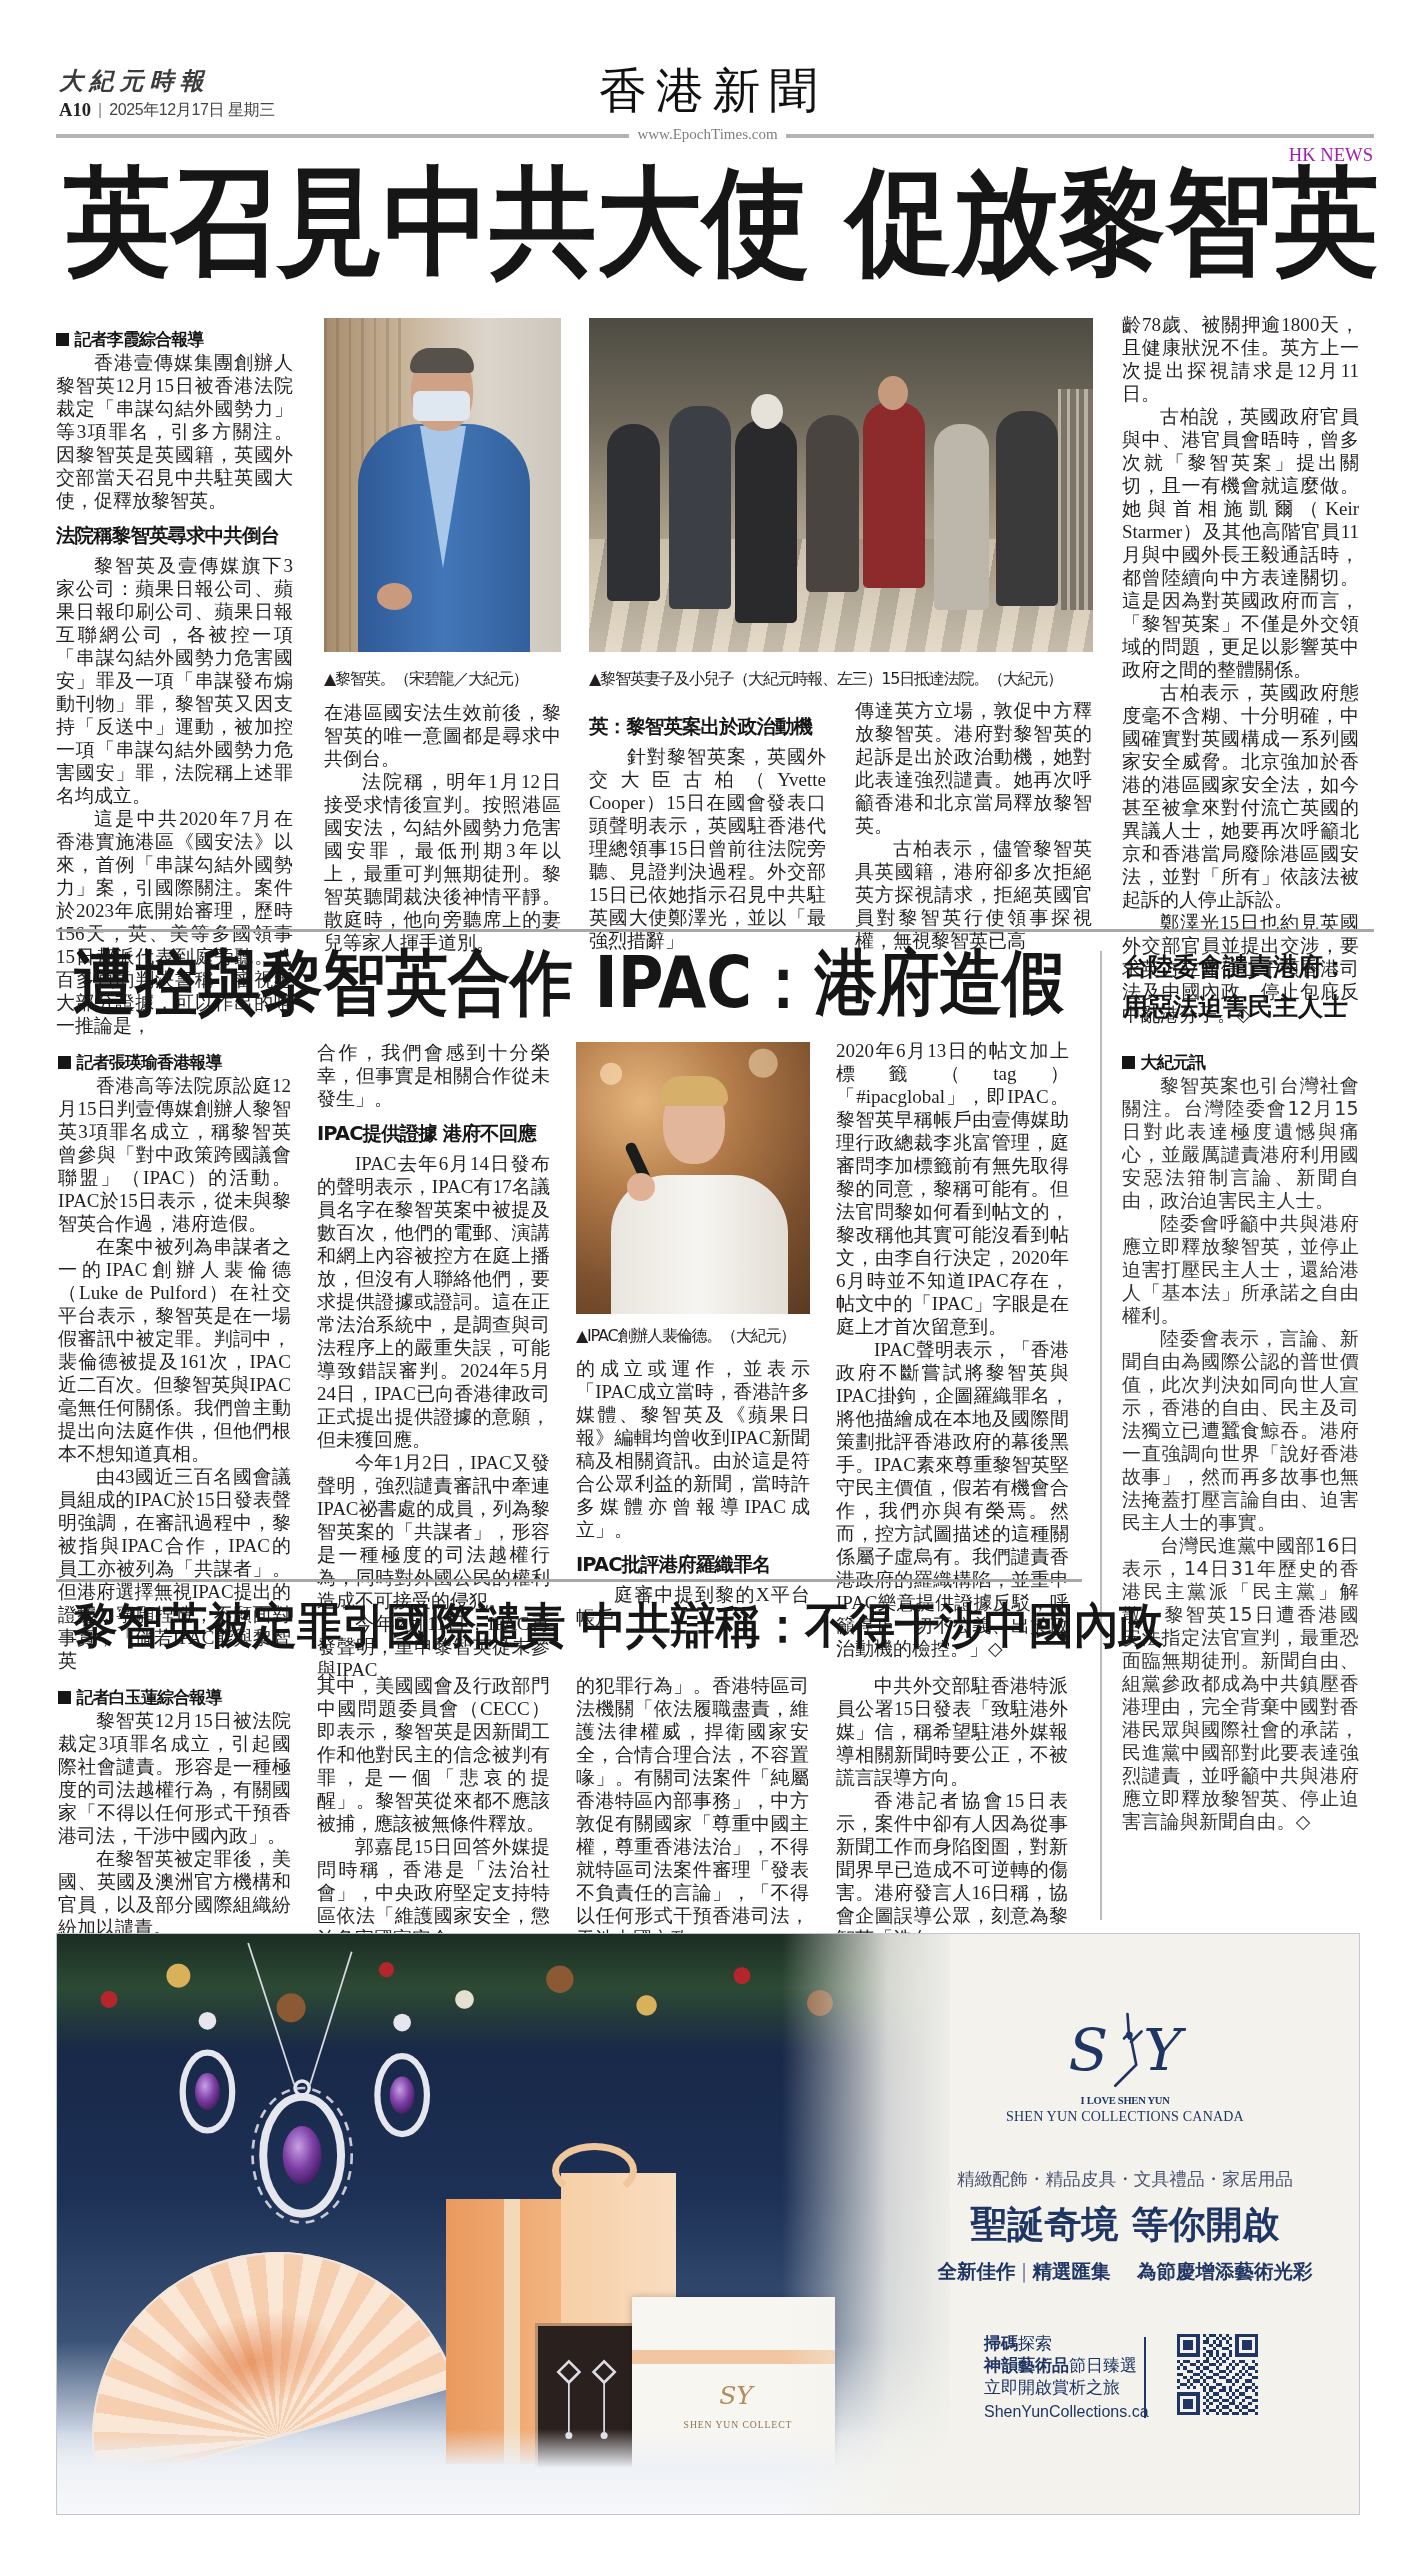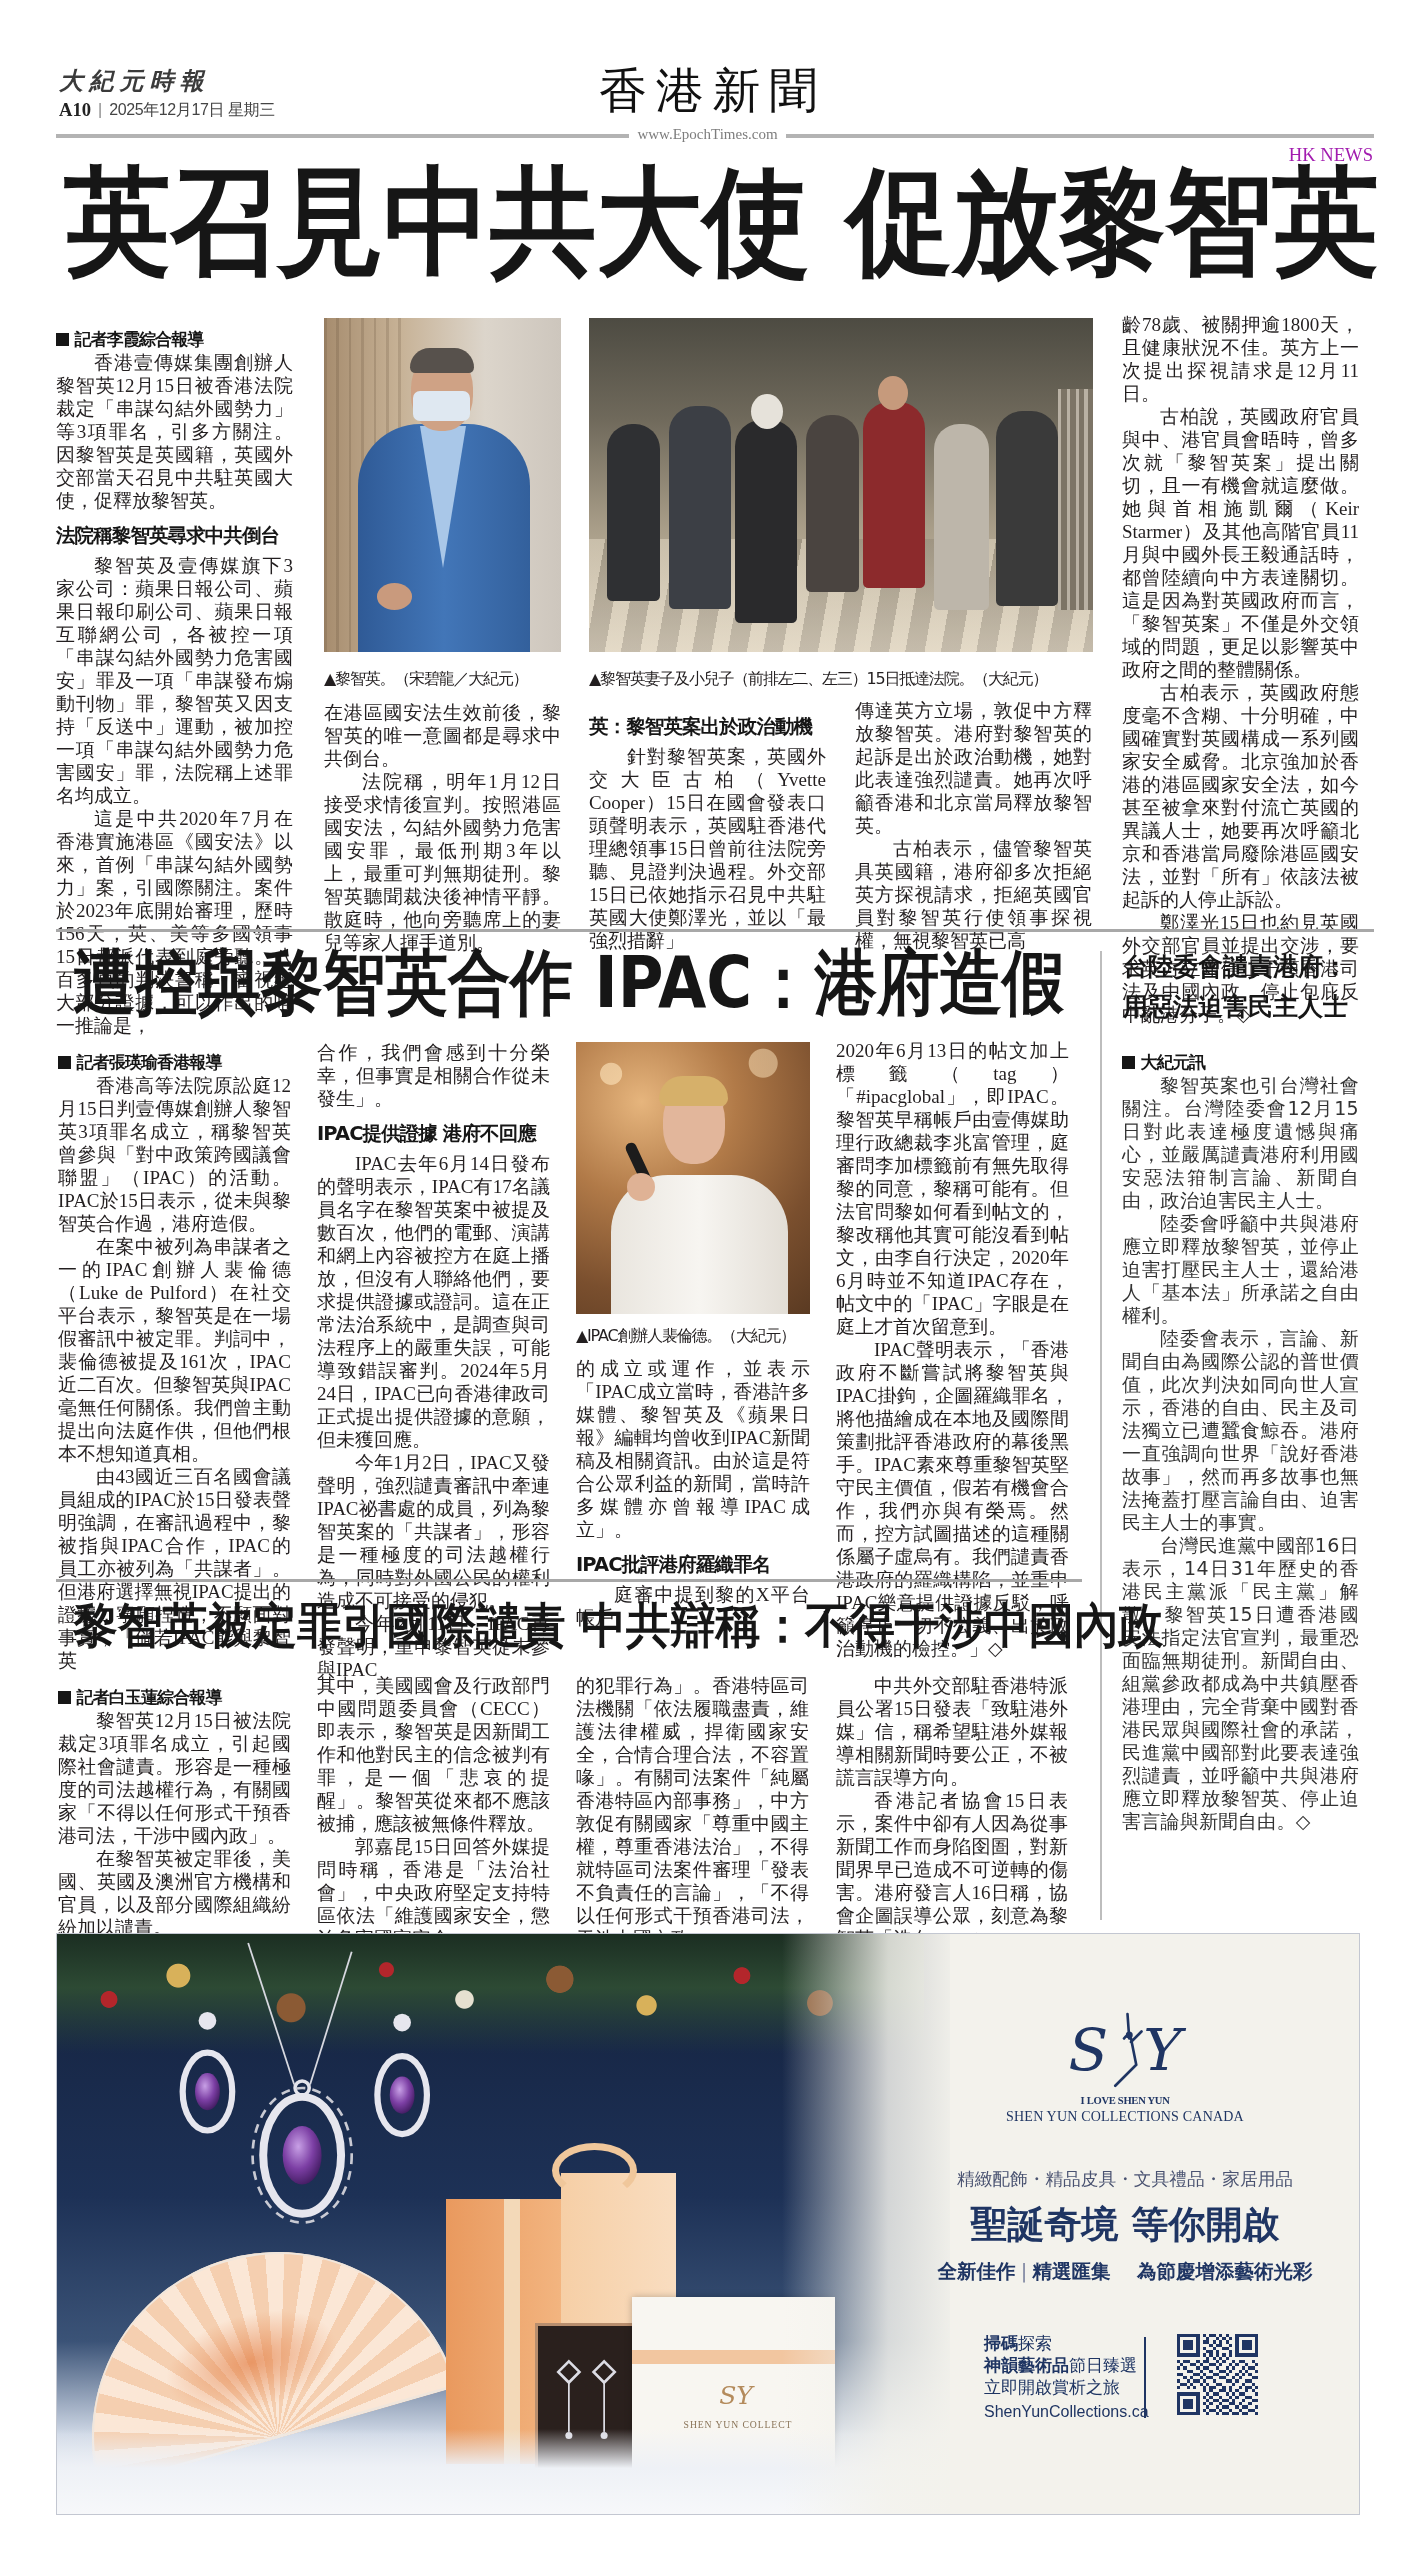--- a/index.html
+++ b/index.html
@@ -124,21 +124,21 @@
   <div style="left:80px;top:88px;width:62px;height:203px;border-radius:26.5px 26.5px 5.3px 5.3px;background:#3c3f45;"></div>
   <div style="left:146px;top:102px;width:62px;height:203px;border-radius:26.5px 26.5px 5.3px 5.3px;background:#2a2a2c;"></div>
   <div style="left:162px;top:76px;width:32px;height:35px;border-radius:50%;background:#e6e2da;"></div>
   <div style="left:217px;top:97px;width:53px;height:177px;border-radius:25px 25px 5.3px 5.3px;background:#4a4440;"></div>
   <div style="left:274px;top:84px;width:62px;height:186px;border-radius:26.5px 26.5px 5.3px 5.3px;background:#8c2a2c;"></div>
   <div style="left:289px;top:58px;width:30px;height:34px;border-radius:50%;background:#c69a7c;"></div>
   <div style="left:345px;top:106px;width:55px;height:186px;border-radius:25px 25px 5.3px 5.3px;background:#bdb6aa;"></div>
   <div style="left:407px;top:93px;width:62px;height:195px;border-radius:26.5px 26.5px 5.3px 5.3px;background:#3a3a3a;"></div>
   <div style="left:469px;top:71px;width:35px;height:221px;background:repeating-linear-gradient(90deg,#b9b1a4 0 3.5px,#7c7466 3.5px 8.8px);"></div>
 </div>
-<div class="cap" style="left:589px;top:667px;">▲黎智英妻子及小兒子（前排左二、左三）15日抵達法院。（大紀元）</div>
+<div class="cap" style="left:589px;top:667px;">▲黎智英妻子及小兒子（大紀元時報、左三）15日抵達法院。（大紀元）</div>
 
 <div class="col" style="left:324px;top:701px;width:237px;">
   <p class="c">在港區國安法生效前後，黎智英的唯一意圖都是尋求中共倒台。</p>
   <p class="p">法院稱，明年1月12日接受求情後宣判。按照港區國安法，勾結外國勢力危害國安罪，最低刑期3年以上，最重可判無期徒刑。黎智英聽聞裁決後神情平靜。散庭時，他向旁聽席上的妻兒等家人揮手道別。</p>
 </div>
 
 <div class="col" style="left:589px;top:703px;width:237px;">
   <div class="sh first">英：黎智英案出於政治動機</div>
   <p class="p">針對黎智英案，英國外交大臣古柏（Yvette Cooper）15日在國會發表口頭聲明表示，英國駐香港代理總領事15日曾前往法院旁聽、見證判決過程。外交部15日已依她指示召見中共駐英國大使鄭澤光，並以「最強烈措辭」</p>
 </div>

